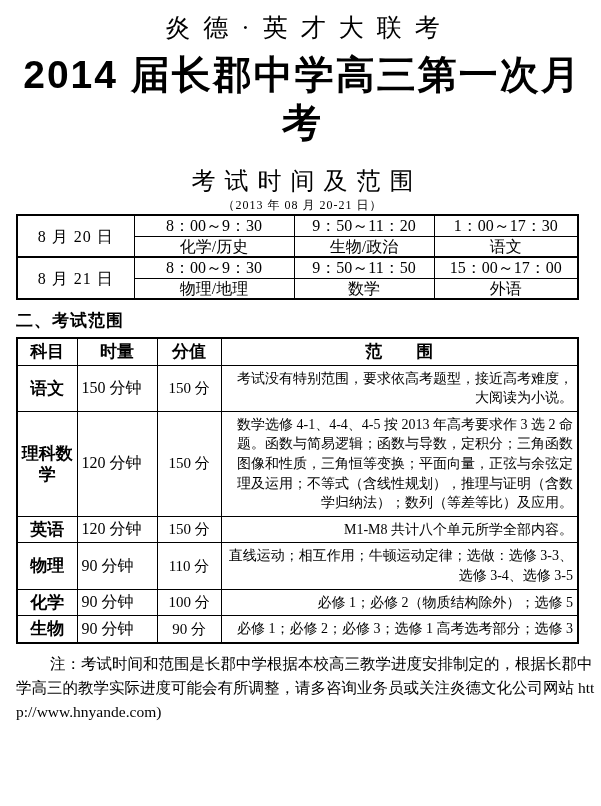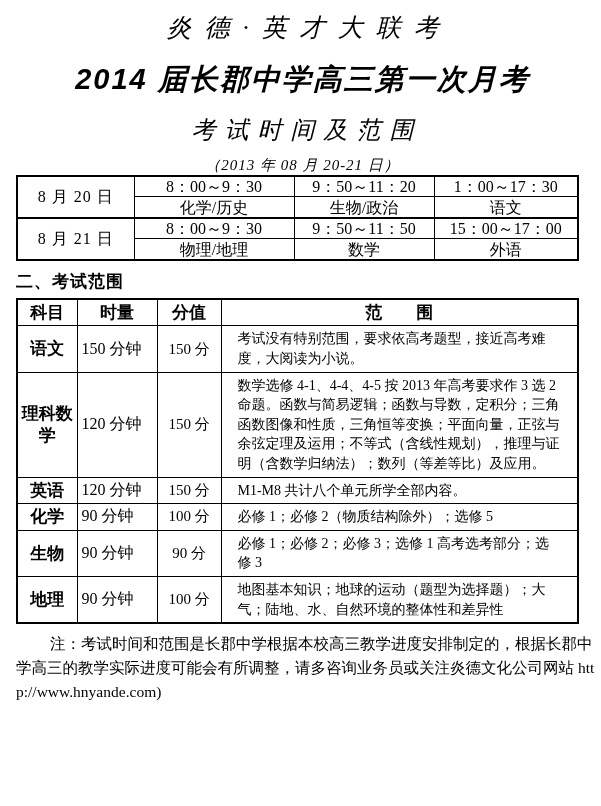--- a/index.html
+++ b/index.html
@@ -3,26 +3,26 @@
 <meta charset="utf-8">
 <style>
   html, body { margin:0; padding:0; background:#ffffff; }
   body {
     width:601px; height:806px; overflow:hidden;
     color:#000; font-family:"Liberation Serif","DejaVu Serif",serif;
   }
   .page { box-sizing:border-box; width:601px; height:806px; padding:12px 12px 0 16px; }
 
   
-  .hdr { text-align:center;font-style:italic; }
+  .hdr { text-align:center; }
   .brand-title { font-size:25px; letter-spacing:13px; line-height:1.3; padding-left:13px; }
   .main-title  { font-family:"Liberation Sans","DejaVu Sans",sans-serif; font-weight:bold;
-                 font-size:29px; letter-spacing:2px; line-height:1.25; margin-top:16px; }
+                 font-size:39px; letter-spacing:2px; line-height:1.25; margin-top:6px; }
   .subtitle    { font-size:24px; letter-spacing:9px; padding-left:9px; line-height:1.3; margin-top:18px; }
-  .date-line   { font-size:15px; margin-top:10px; letter-spacing:1px; }
+  .date-line   { font-size:12px; letter-spacing:1px; }
 
   
   .section-heading {
     font-family:"Liberation Sans","DejaVu Sans",sans-serif; font-weight:600;
     font-size:17px; letter-spacing:1px; margin:9px 0 5px 0;
   }
 
   
   table { border-collapse:collapse; width:561px; table-layout:fixed; border:2px solid #000; }
   td, th { border:1px solid #000; box-sizing:border-box; }
@@ -37,21 +37,21 @@
     font-family:"Liberation Sans","DejaVu Sans",sans-serif; font-weight:bold;
     font-size:17px; height:27px; padding:1px 2px; text-align:center;
   }
   .t2 td { padding:2px 4px; vertical-align:middle; }
   .t2 .subject-cell {
     font-family:"Liberation Sans","DejaVu Sans",sans-serif; font-weight:bold;
     font-size:17px; text-align:center; line-height:1.25; padding:2px 3px;
   }
   .t2 .duration-cell { font-size:16px; }
   .t2 .score-cell    { font-size:15px; text-align:center; }
-  .t2 .range-cell    { font-size:14px; line-height:1.4; padding:3px 16px; }
+  .t2 .range-cell    { font-size:14px; line-height:1.4; padding:3px 4px;text-align:right; }
 
   
   .footer-note {
     width:585px; font-size:15.5px; line-height:1.55; margin:8px 0 0 0;
     text-indent:2.2em; word-break:break-all;
   }
 </style>
 </head>
 <body>
 
@@ -128,35 +128,35 @@
         <td class="score-cell">150 分</td>
         <td class="range-cell">数学选修 4-1、4-4、4-5 按 2013 年高考要求作 3 选 2 命题。函数与简易逻辑；函数与导数，定积分；三角函数图像和性质，三角恒等变换；平面向量，正弦与余弦定理及运用；不等式（含线性规划），推理与证明（含数学归纳法）；数列（等差等比）及应用。</td>
       </tr>
       <tr>
         <td class="subject-cell">英语</td>
         <td class="duration-cell">120 分钟</td>
         <td class="score-cell">150 分</td>
         <td class="range-cell">M1-M8 共计八个单元所学全部内容。</td>
       </tr>
       <tr>
+        <td class="subject-cell">物理</td>
+        <td class="duration-cell">90 分钟</td>
+        <td class="score-cell">110 分</td>
+        <td class="range-cell">直线运动；相互作用；牛顿运动定律；选做：选修 3-3、选修 3-4、选修 3-5</td>
+      </tr>
+      <tr>
         <td class="subject-cell">化学</td>
         <td class="duration-cell">90 分钟</td>
         <td class="score-cell">100 分</td>
         <td class="range-cell">必修 1；必修 2（物质结构除外）；选修 5</td>
       </tr>
       <tr>
         <td class="subject-cell">生物</td>
         <td class="duration-cell">90 分钟</td>
         <td class="score-cell">90 分</td>
         <td class="range-cell">必修 1；必修 2；必修 3；选修 1 高考选考部分；选修 3</td>
       </tr>
-      <tr>
-        <td class="subject-cell">地理</td>
-        <td class="duration-cell">90 分钟</td>
-        <td class="score-cell">100 分</td>
-        <td class="range-cell">地图基本知识；地球的运动（题型为选择题）；大气；陆地、水、自然环境的整体性和差异性</td>
-      </tr>
     </tbody>
   </table>
 
   <p class="footer-note">注：考试时间和范围是长郡中学根据本校高三教学进度安排制定的，根据长郡中学高三的教学实际进度可能会有所调整，请多咨询业务员或关注炎德文化公司网站 http://www.hnyande.com)</p>
 
 </div>
 
 </body></html>

